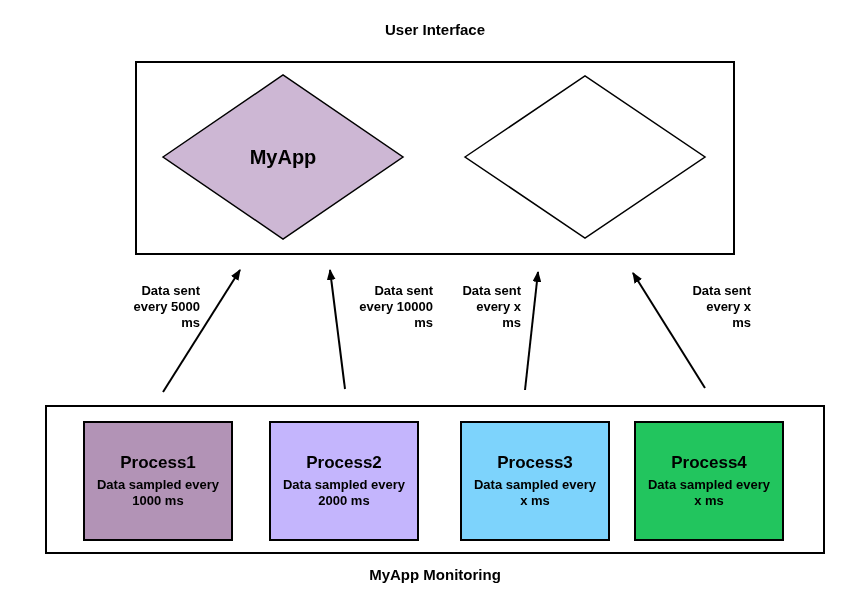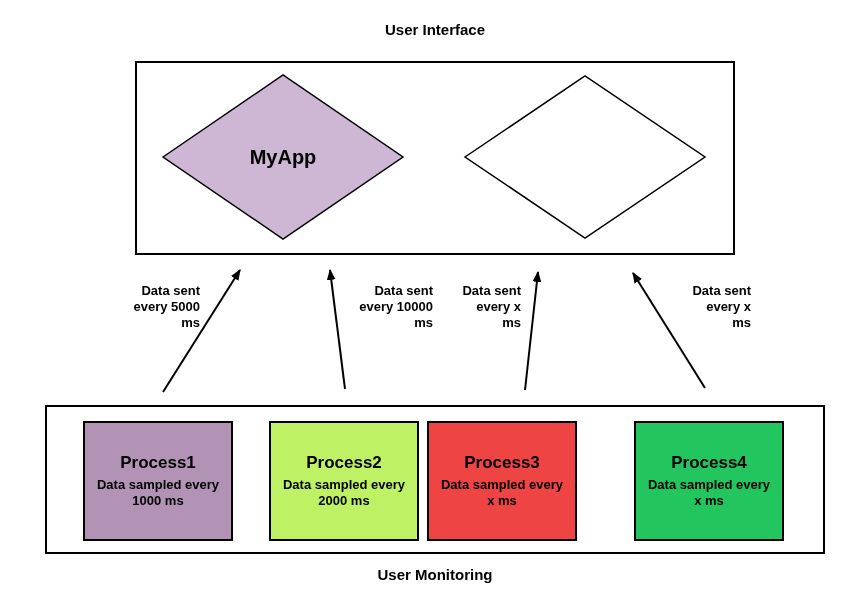--- a/index.html
+++ b/index.html
@@ -110,33 +110,33 @@
 ms</div>
 
   <div class="abs container-box" style="left: 45px; top: 405px; width: 780px; height: 149px;"></div>
 
   <div class="abs process-box" style="left: 83px; background-color: rgb(178, 147, 182);">
     <div class="process-title">Process1</div>
     <div class="process-detail">Data sampled every
 1000 ms</div>
   </div>
 
-  <div class="abs process-box" style="left: 269px; background-color: #bef264;">
+  <div class="abs process-box" style="left: 269px; background-color: #c4b5fd;">
     <div class="process-title">Process2</div>
     <div class="process-detail">Data sampled every
 2000 ms</div>
   </div>
 
-  <div class="abs process-box" style="left: 427px; background-color: #ef4444;">
+  <div class="abs process-box" style="left: 460px; background-color: #7dd3fc;">
     <div class="process-title">Process3</div>
     <div class="process-detail">Data sampled every
 x ms</div>
   </div>
 
   <div class="abs process-box" style="left: 634px; background-color: #22c55e;">
     <div class="process-title">Process4</div>
     <div class="process-detail">Data sampled every
 x ms</div>
   </div>
 
-  <div class="abs caption" style="left: 135px; top: 566px; width: 600px;">User Monitoring</div>
+  <div class="abs caption" style="left: 135px; top: 566px; width: 600px;">MyApp Monitoring</div>
 
 </div>
 
 </body></html>

